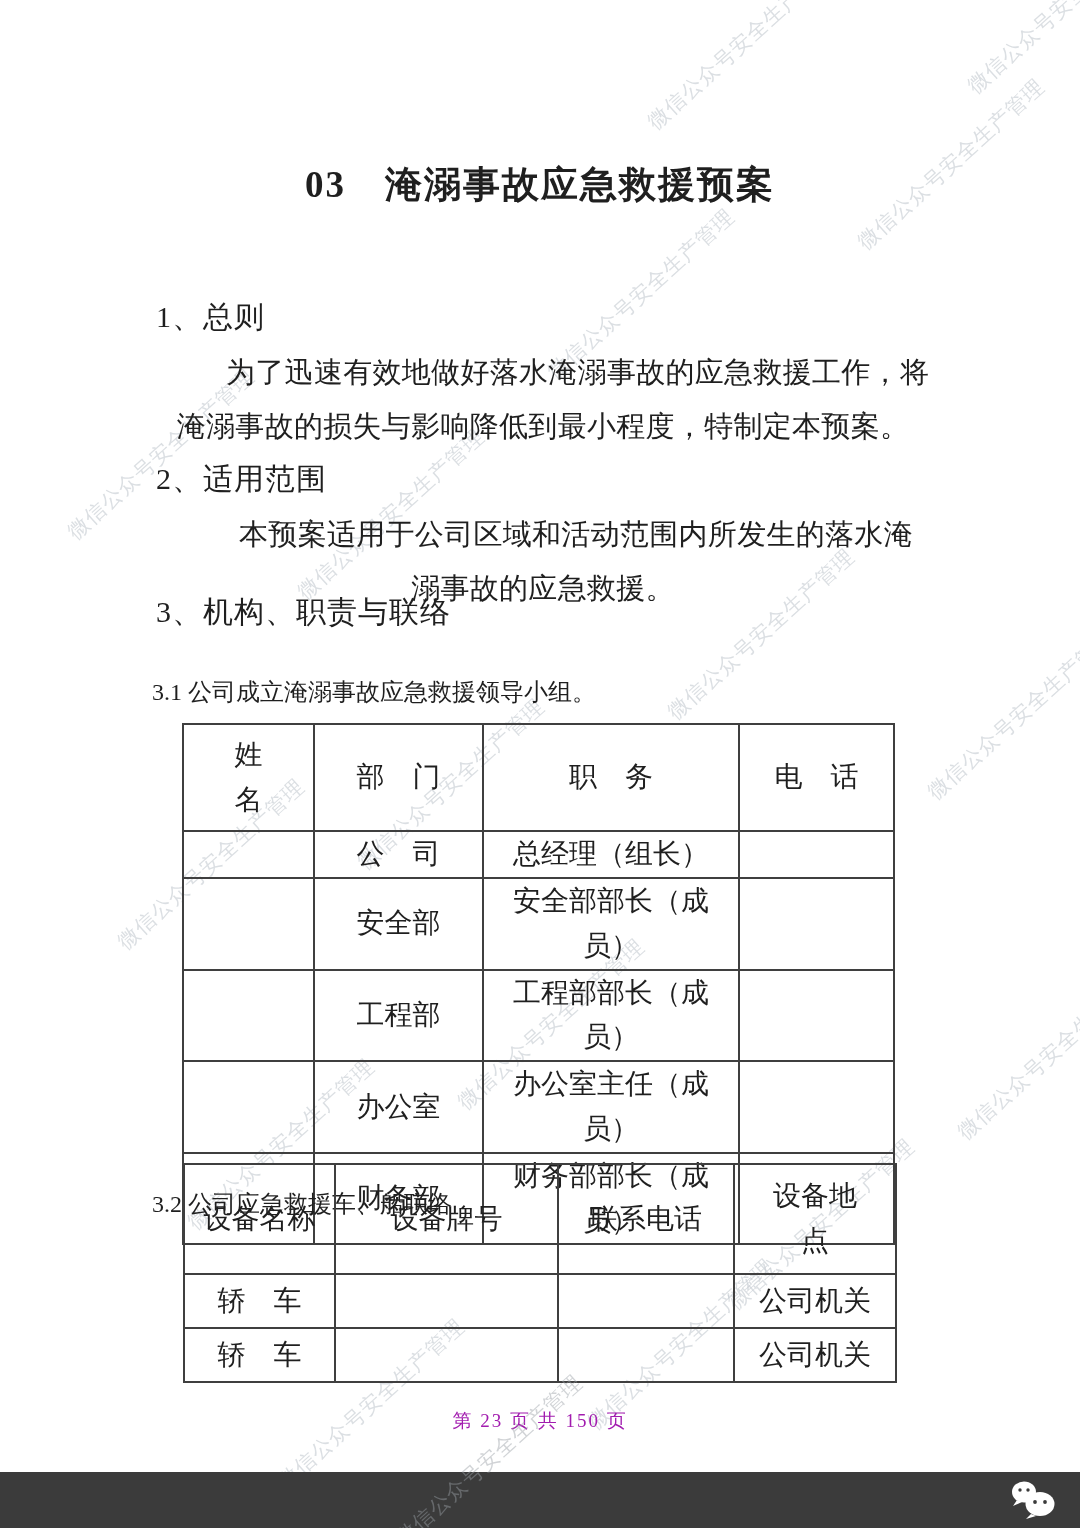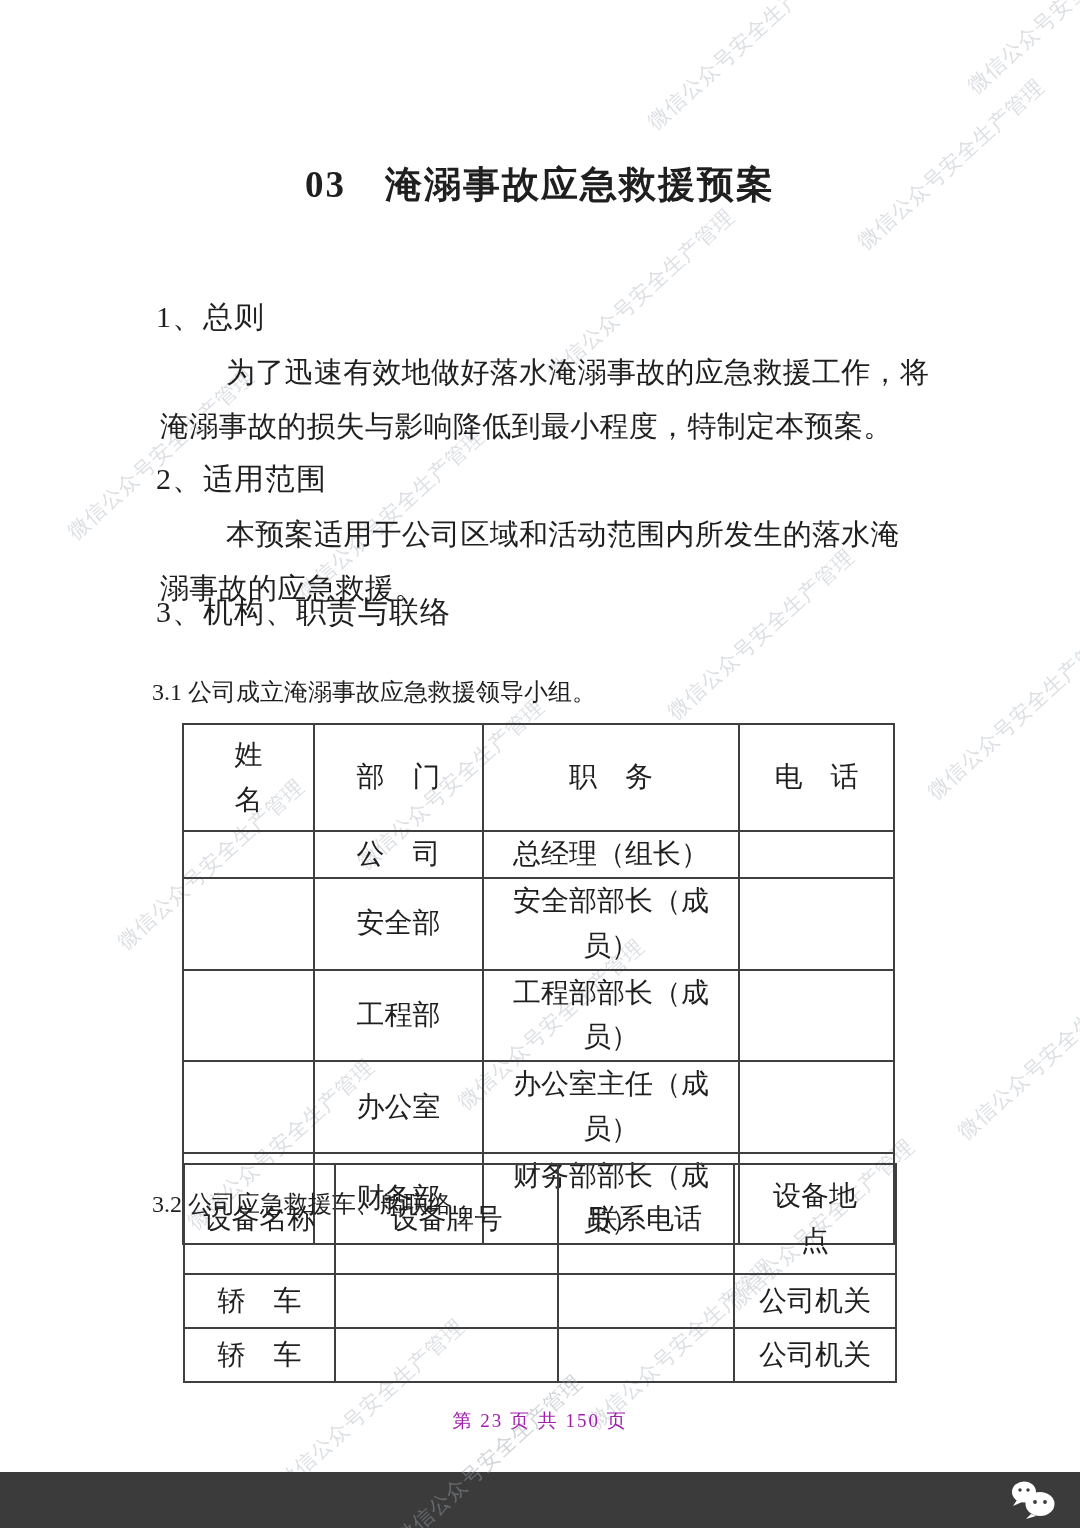--- a/index.html
+++ b/index.html
@@ -10,21 +10,21 @@
     color:#1f1f1f;
   }
   
   .wm{
     position:absolute;z-index:1;white-space:nowrap;
     font-size:21px;color:#c6ccd2;opacity:.62;
     transform:rotate(-42deg);letter-spacing:1px;
     pointer-events:none;
   }
   
-  .txt{position:absolute;z-index:2;}
+  .txt{position:absolute;z-index:2;text-align:center;}
   .doc-title{
     left:0;right:0;top:160px;text-align:center;
     font-size:37px;font-weight:bold;letter-spacing:2px;
   }
   .h-num{font-size:30px;letter-spacing:1px;}
   .h1{left:156px;top:297px;}
   .h2{left:156px;top:459px;}
   .h3{left:156px;top:592px;}
   .sub{font-size:24px;}
   .s31{left:152px;top:676px;}

